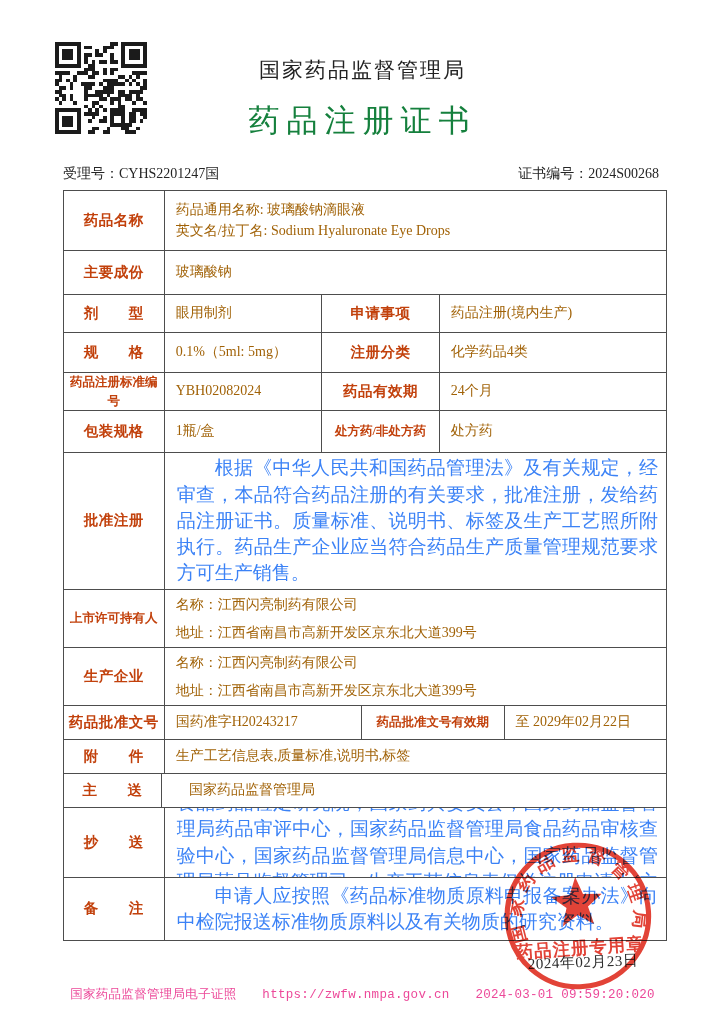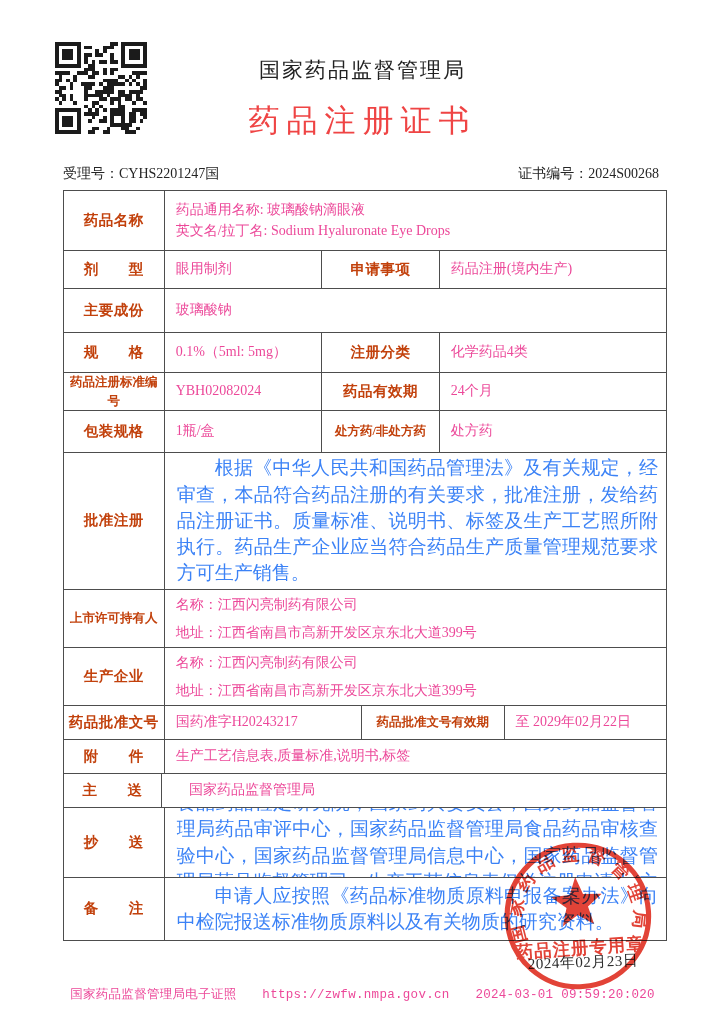--- a/index.html
+++ b/index.html
@@ -25,21 +25,21 @@
   }
   .agency{
     position:absolute;left:0;top:56px;width:100%;
     text-align:center;
     font-family:"Liberation Sans","DejaVu Sans",sans-serif;
     font-size:21px;letter-spacing:2px;color:#222;
   }
   .doc-title{
     position:absolute;left:0;top:100px;width:100%;
     text-align:center;
-    font-size:31px;letter-spacing:7px;color:#ef4444;
+    font-size:31px;letter-spacing:7px;color:#15803d;
     font-weight:500;
   }
   .meta-row{
     position:absolute;left:63px;top:165px;width:596px;
     display:flex;justify-content:space-between;
     font-size:14px;color:#252525;
   }
   
   .cert-table{
     position:absolute;left:63px;top:190px;width:604px;
@@ -58,21 +58,21 @@
   .cell:not(:last-child){border-right:1.4px solid var(--line);}
   .label-cell{
     align-items:center;text-align:center;
     font-weight:bold;font-size:14.5px;color:#c2410c;
     padding:2px 2px;
     letter-spacing:0.5px;
   }
   .label-cell.small{font-size:12.5px;letter-spacing:0;}
   .value-cell{
     align-items:flex-start;text-align:left;
-    padding:3px 6px 3px 11px;color:#ec4899;
+    padding:3px 6px 3px 11px;color:#a16207;
   }
   .value-cell .line{display:block;}
   .para-cell p{
     margin:0;padding:0 8px 0 12px;
     font-size:19px;line-height:1.38;
     text-align:justify;color:#3b82f6;
   }
   .para-cell p.indent{text-indent:2em;}
   .lines-tall .line{line-height:1.95;}
   
@@ -416,31 +416,31 @@
   </div>
 
   <div class="cert-table">
       <div class="t-row" style="height: 60px;">
         <div class="cell label-cell" style="width: 101px;">药品名称</div>
         <div class="cell value-cell" style="width: 503px;">
           <span class="line">药品通用名称: 玻璃酸钠滴眼液</span>
           <span class="line">英文名/拉丁名: Sodium Hyaluronate Eye Drops</span>
         </div>
       </div>
+      <div class="t-row" style="height: 44px;">
+        <div class="cell label-cell" style="width: 101px;">主要成份</div>
+        <div class="cell value-cell" style="width: 503px;">
+          <span class="line">玻璃酸钠</span>
+        </div>
+      </div>
       <div class="t-row" style="height: 38px;">
         <div class="cell label-cell" style="width: 101px;">剂　　型</div>
         <div class="cell value-cell" style="width: 158px;">眼用制剂</div>
         <div class="cell label-cell" style="width: 118px;">申请事项</div>
         <div class="cell value-cell" style="width: 227px;">药品注册(境内生产)</div>
-      </div>
-      <div class="t-row" style="height: 44px;">
-        <div class="cell label-cell" style="width: 101px;">主要成份</div>
-        <div class="cell value-cell" style="width: 503px;">
-          <span class="line">玻璃酸钠</span>
-        </div>
       </div>
       <div class="t-row" style="height: 40px;">
         <div class="cell label-cell" style="width: 101px;">规　　格</div>
         <div class="cell value-cell" style="width: 158px;">0.1%（5ml: 5mg）</div>
         <div class="cell label-cell" style="width: 118px;">注册分类</div>
         <div class="cell value-cell" style="width: 227px;">化学药品4类</div>
       </div>
       <div class="t-row" style="height: 38px;">
         <div class="cell label-cell small" style="width: 101px;">药品注册标准编号</div>
         <div class="cell value-cell" style="width: 158px;">YBH02082024</div>

